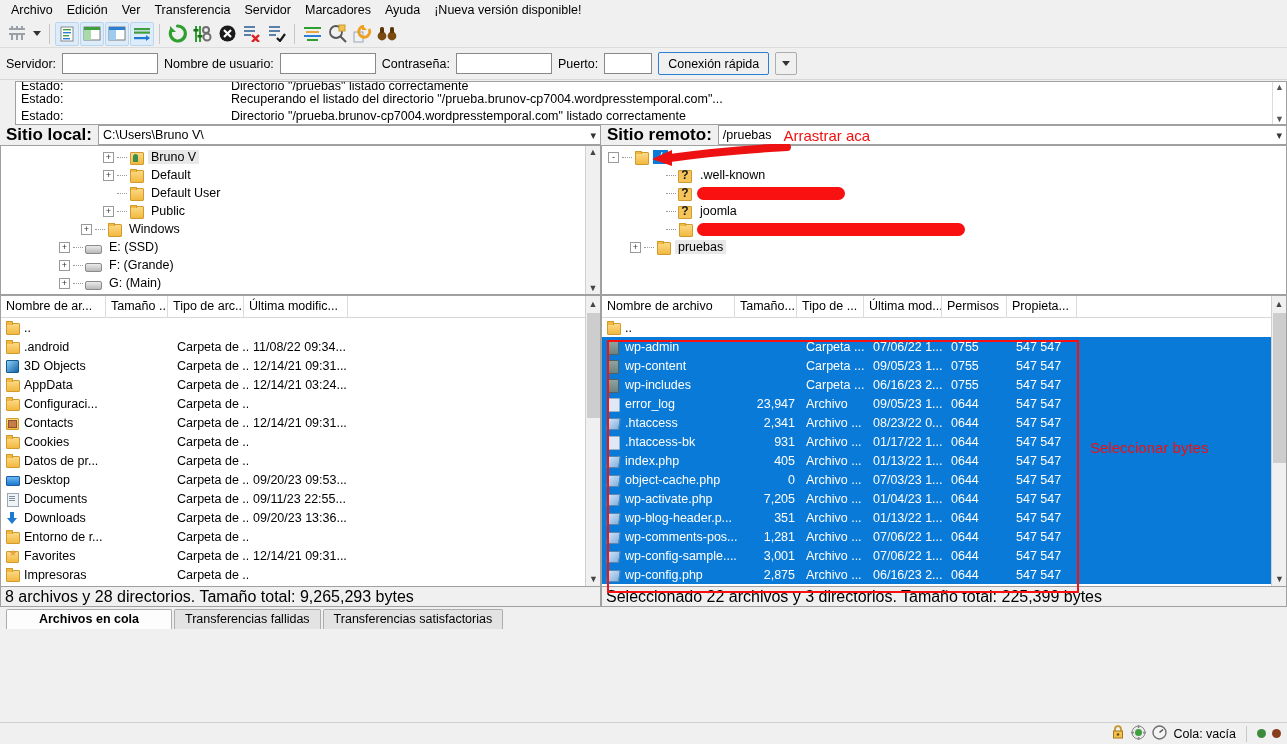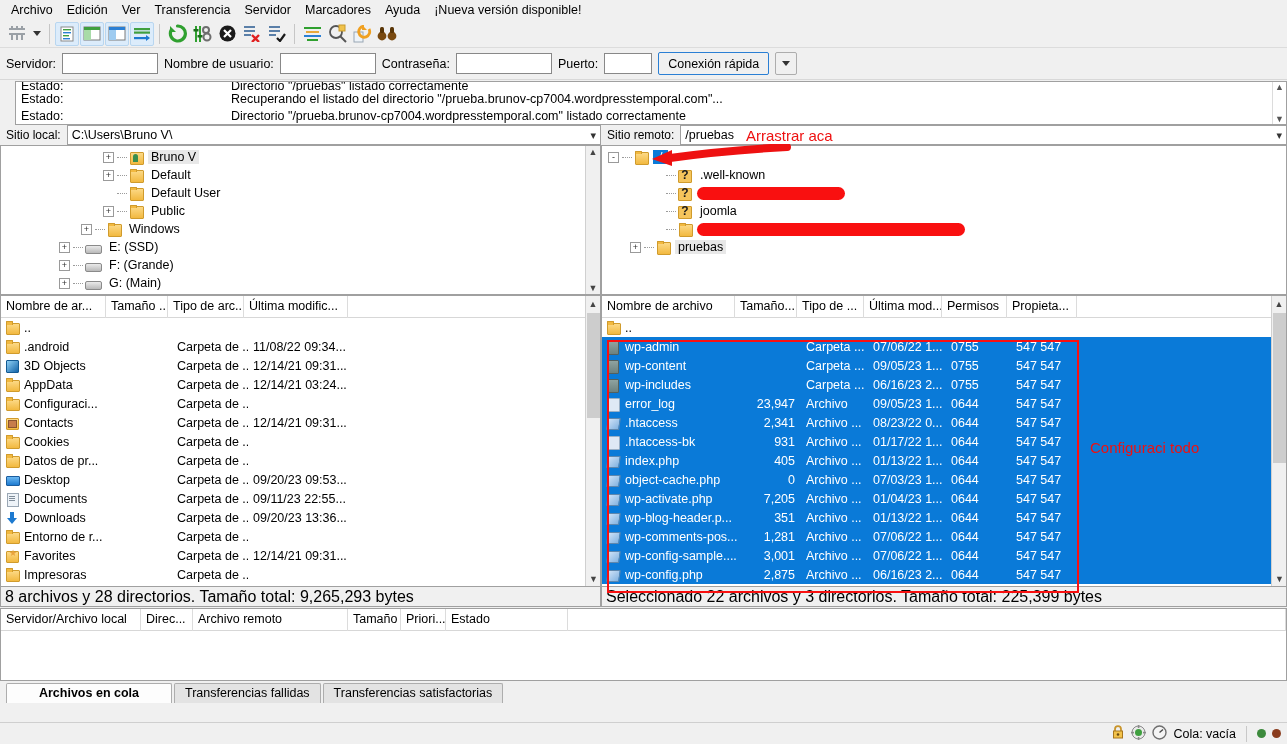--- a/index.html
+++ b/index.html
@@ -73,21 +73,21 @@
     display:flex; flex-direction:column; justify-content:space-between; align-items:center;
   }
   .log-scroll span { font-size:9px; color:#555; line-height:10px; }
 
   
   .panes { display: flex; width: 1287px; }
   .pane-left  { width: 601px; }
   .pane-right { width: 686px; }
 
   .site-bar { display: flex; align-items: center; height: 20px; background:#f0f0f0; }
-  .site-label { font-size: 12px; padding: 0 6px 0 6px; white-space: nowrap; }
+  .site-label { font-size: 17px; padding: 0 6px 0 6px; white-space: nowrap; font-weight: bold; }
   .site-combo {
     flex: 1; height: 20px; background: #fff; border: 1px solid #a0a0a0;
     display: flex; align-items: center; position: relative; overflow: hidden;
   }
   .site-combo .val { font-size: 12.5px; padding-left: 4px; white-space: nowrap; }
   .site-combo .arrow {
     position:absolute; right:4px; top:0; height:100%; display:flex; align-items:center;
     font-size:11px; color:#333;
   }
   .annot-drag {
@@ -839,31 +839,20 @@
           <div class="thumb" style="top:17px;height:150px;"></div>
           <div class="arw" style="position:absolute;bottom:0;width:15px;">▼</div>
         </div>
       </div>
       <div class="strip">
         <span>Seleccionado 22 archivos y 3 directorios. Tamaño total: 225,399 bytes</span>
       </div>
     </div>
   </div>
 
-  <div class="queue">
-    <div class="q-head">
-      <div class="hc" style="width:140px">Servidor/Archivo local</div>
-      <div class="hc" style="width:52px">Direc...</div>
-      <div class="hc" style="width:155px">Archivo remoto</div>
-      <div class="hc" style="width:53px;text-align:right;padding-right:5px">Tamaño</div>
-      <div class="hc" style="width:45px">Priori...</div>
-      <div class="hc" style="width:122px">Estado</div>
-      <div class="hc" style="flex:1"></div>
-    </div>
-  </div>
 
   <div class="tabbar">
     <div class="tab active" style="width:166px;text-align:center">Archivos en cola</div>
     <div class="tab">Transferencias fallidas</div>
     <div class="tab">Transferencias satisfactorias</div>
   </div>
 
   <div class="botbar">
     <span>
       <svg width="14" height="14" viewBox="0 0 14 14">
@@ -894,15 +883,15 @@
     <span class="led" id="led1" style="background: rgb(138, 60, 30);"></span>
   </div>
 
   <svg class="annot-arrow" style="left:642px;top:144px;width:170px;height:32px;" viewBox="0 0 170 32">
     <path d="M30 22 L10 15 L30 6 Z" fill="#ee1111"></path>
     <path d="M28 14 C70 8 110 5 145 3" stroke="#ee1111" stroke-width="8" fill="none" stroke-linecap="round"></path>
   </svg>
 
   <div class="redbox" style="left:607px;top:340px;width:472px;height:253px;"></div>
 
-  <div class="annot-text" style="left:1090px;top:439px;">Configuraci todo</div>
+  <div class="annot-text" style="left:1090px;top:439px;">Seleccionar bytes</div>
 
 </div>
 
 </body></html>

